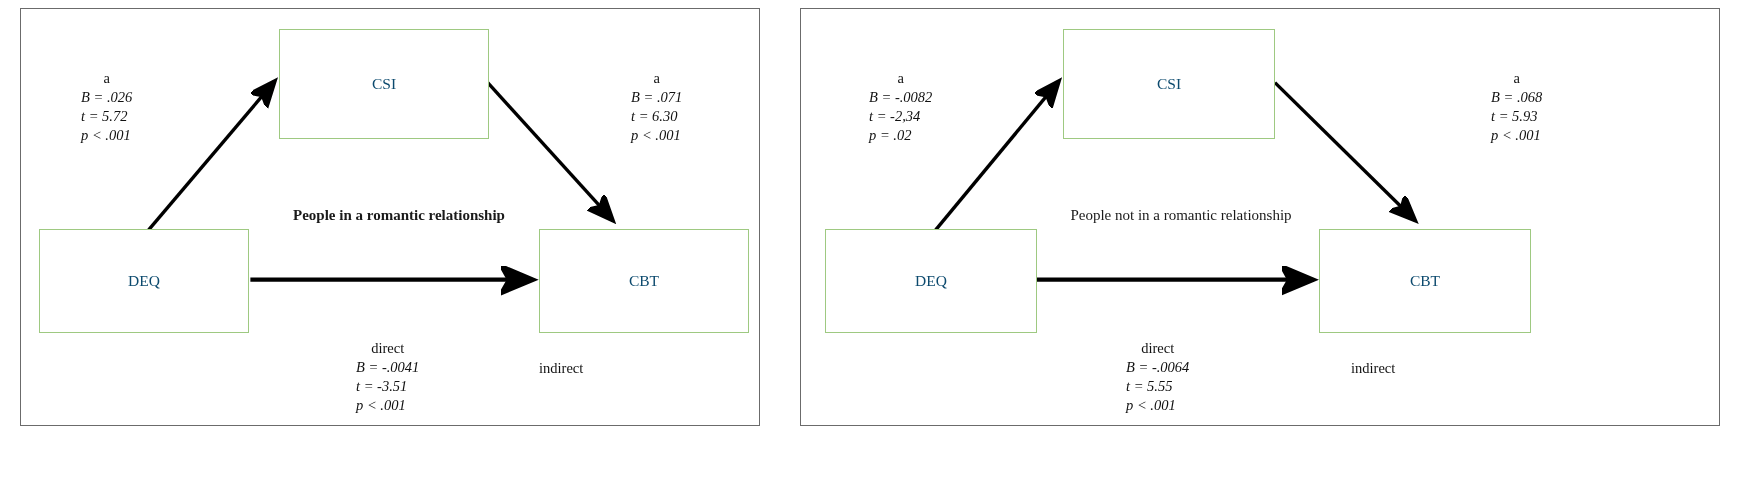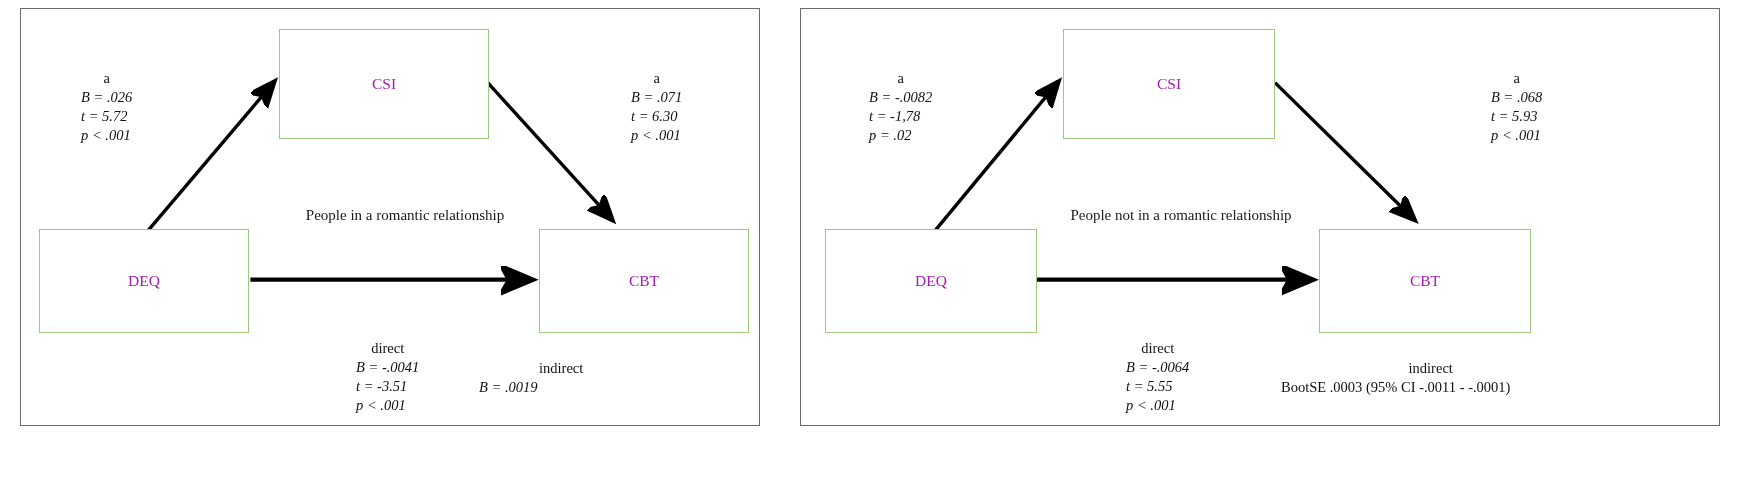--- a/index.html
+++ b/index.html
@@ -6,21 +6,21 @@
   body{width:1740px;height:488px;font-family:"Liberation Serif",serif;color:#111;overflow:hidden;}
   .stage{position:relative;width:1740px;height:488px;}
 
   .panel{position:absolute;top:8px;height:418px;border:1px solid #6b6b6b;background:#fff;box-sizing:border-box;}
   #panel-left{left:20px;width:740px;}
   #panel-right{left:800px;width:920px;}
 
   .inner{position:absolute;inset:0;}
 
   .node{position:absolute;border:1.5px solid #9ec981;background:#fff;box-sizing:border-box;
-        display:flex;align-items:center;justify-content:center;font-size:15.5px;color:#a21caf;}
+        display:flex;align-items:center;justify-content:center;font-size:15.5px;color:#0c4a6e;}
 
   .caption{position:absolute;font-size:15px;color:#1a1a1a;white-space:nowrap;text-align:center;}
 
   .stat{position:absolute;font-size:14.5px;line-height:1.32;color:#111;white-space:nowrap;}
   .stat .hd{display:block;text-align:center;}
   .stat .ln{display:block;text-align:left;}
   .sym{font-style:italic;}
 
   svg.arrows{position:absolute;left:0;top:0;width:100%;height:100%;overflow:visible;}
   svg.arrows line,svg.arrows path{stroke:#000;}
@@ -50,21 +50,21 @@
       <div class="node" style="left:258px;top:20px;width:210px;height:110px;">
         <span>CSI</span>
       </div>
       <div class="node" style="left:18px;top:220px;width:210px;height:104px;">
         <span>DEQ</span>
       </div>
       <div class="node" style="left:518px;top:220px;width:210px;height:104px;">
         <span>CBT</span>
       </div>
 
-      <div class="caption" style="left:14px;top:198px;width:740px;">People in a romantic relationship</div>
+      <div class="caption" style="left:8px;top:198px;width:740px;font-weight:bold;">People in a romantic relationship</div>
 
       <div class="stat" style="left:60px;top:60px;">
         <span class="hd">a</span>
         <span class="ln sym">B = .026</span>
         <span class="ln sym">t = 5.72</span>
         <span class="ln sym">p &lt; .001</span>
       </div>
 
       <div class="stat" style="left:610px;top:60px;">
         <span class="hd">a</span>
@@ -75,21 +75,20 @@
 
       <div class="stat" style="left:335px;top:330px;">
         <span class="hd">direct</span>
         <span class="ln sym">B = -.0041</span>
         <span class="ln sym">t = -3.51</span>
         <span class="ln sym">p &lt; .001</span>
       </div>
 
       <div class="stat" style="left:458px;top:350px;">
         <span class="hd" style="margin-left:60px;">indirect</span>
-        <span class="ln sym">B = .0019</span>
       </div>
 
     </div>
   </div>
 
   <div class="panel" id="panel-right">
     <div class="inner">
 
       <svg class="arrows" viewBox="0 0 920 418" preserveAspectRatio="none">
         <defs>
@@ -110,39 +109,38 @@
       </div>
       <div class="node" style="left:518px;top:220px;width:212px;height:104px;">
         <span>CBT</span>
       </div>
 
       <div class="caption" style="left:0;top:198px;width:760px;">People not in a romantic relationship</div>
 
       <div class="stat" style="left:68px;top:60px;">
         <span class="hd">a</span>
         <span class="ln sym">B = -.0082</span>
-        <span class="ln sym">t = -1,78</span>
+        <span class="ln sym">t = -2,34</span>
         <span class="ln sym">p = .02</span>
       </div>
 
       <div class="stat" style="left:690px;top:60px;">
         <span class="hd">a</span>
         <span class="ln sym">B = .068</span>
         <span class="ln sym">t = 5.93</span>
         <span class="ln sym">p &lt; .001</span>
       </div>
 
       <div class="stat" style="left:325px;top:330px;">
         <span class="hd">direct</span>
         <span class="ln sym">B = -.0064</span>
         <span class="ln sym">t = 5.55</span>
         <span class="ln sym">p &lt; .001</span>
       </div>
 
       <div class="stat" style="left:480px;top:350px;">
         <span class="hd" style="margin-left:70px;">indirect</span>
-        <span class="ln">BootSE .0003 (95% CI -.0011 - -.0001)</span>
       </div>
 
     </div>
   </div>
 
 </div>
 
 </body></html>

